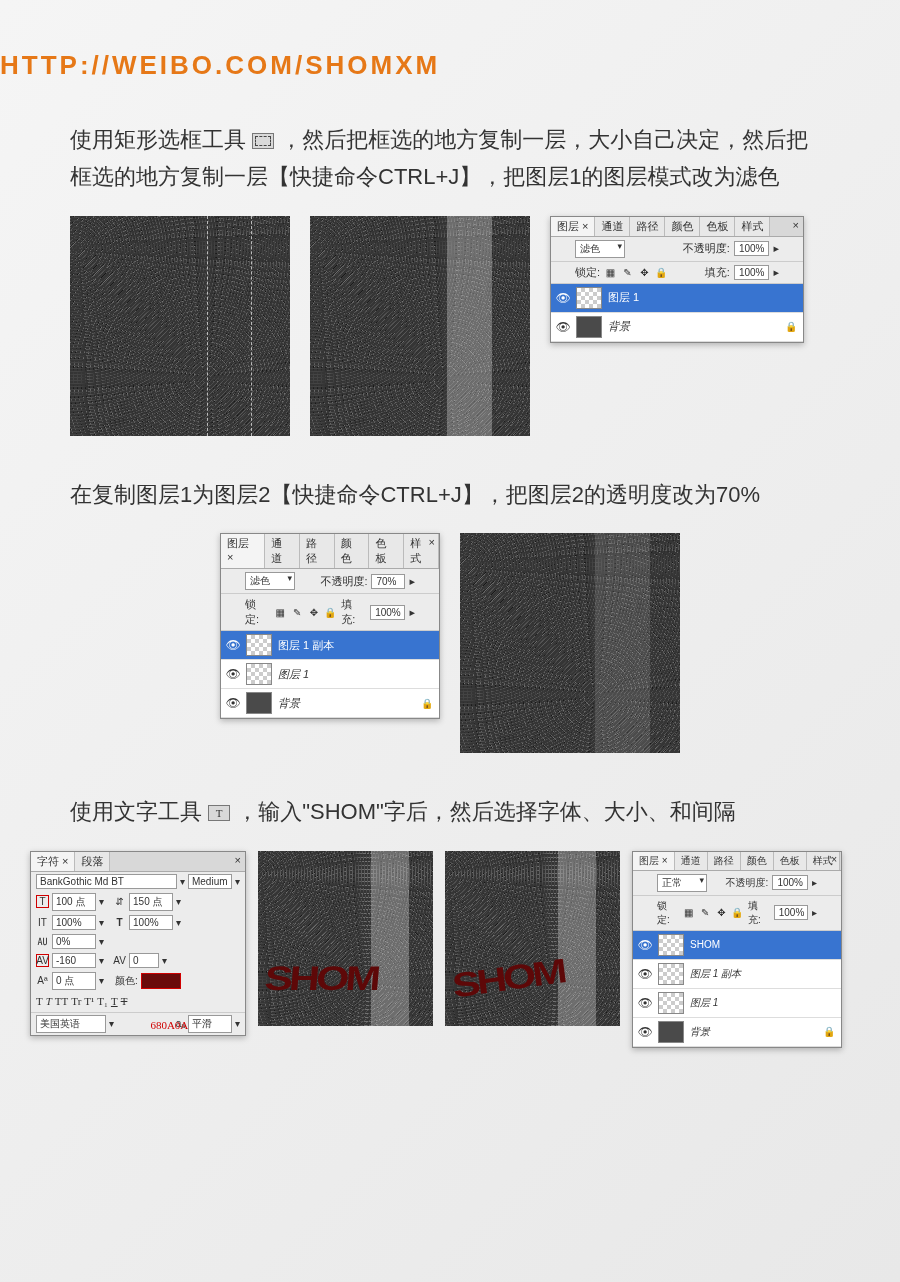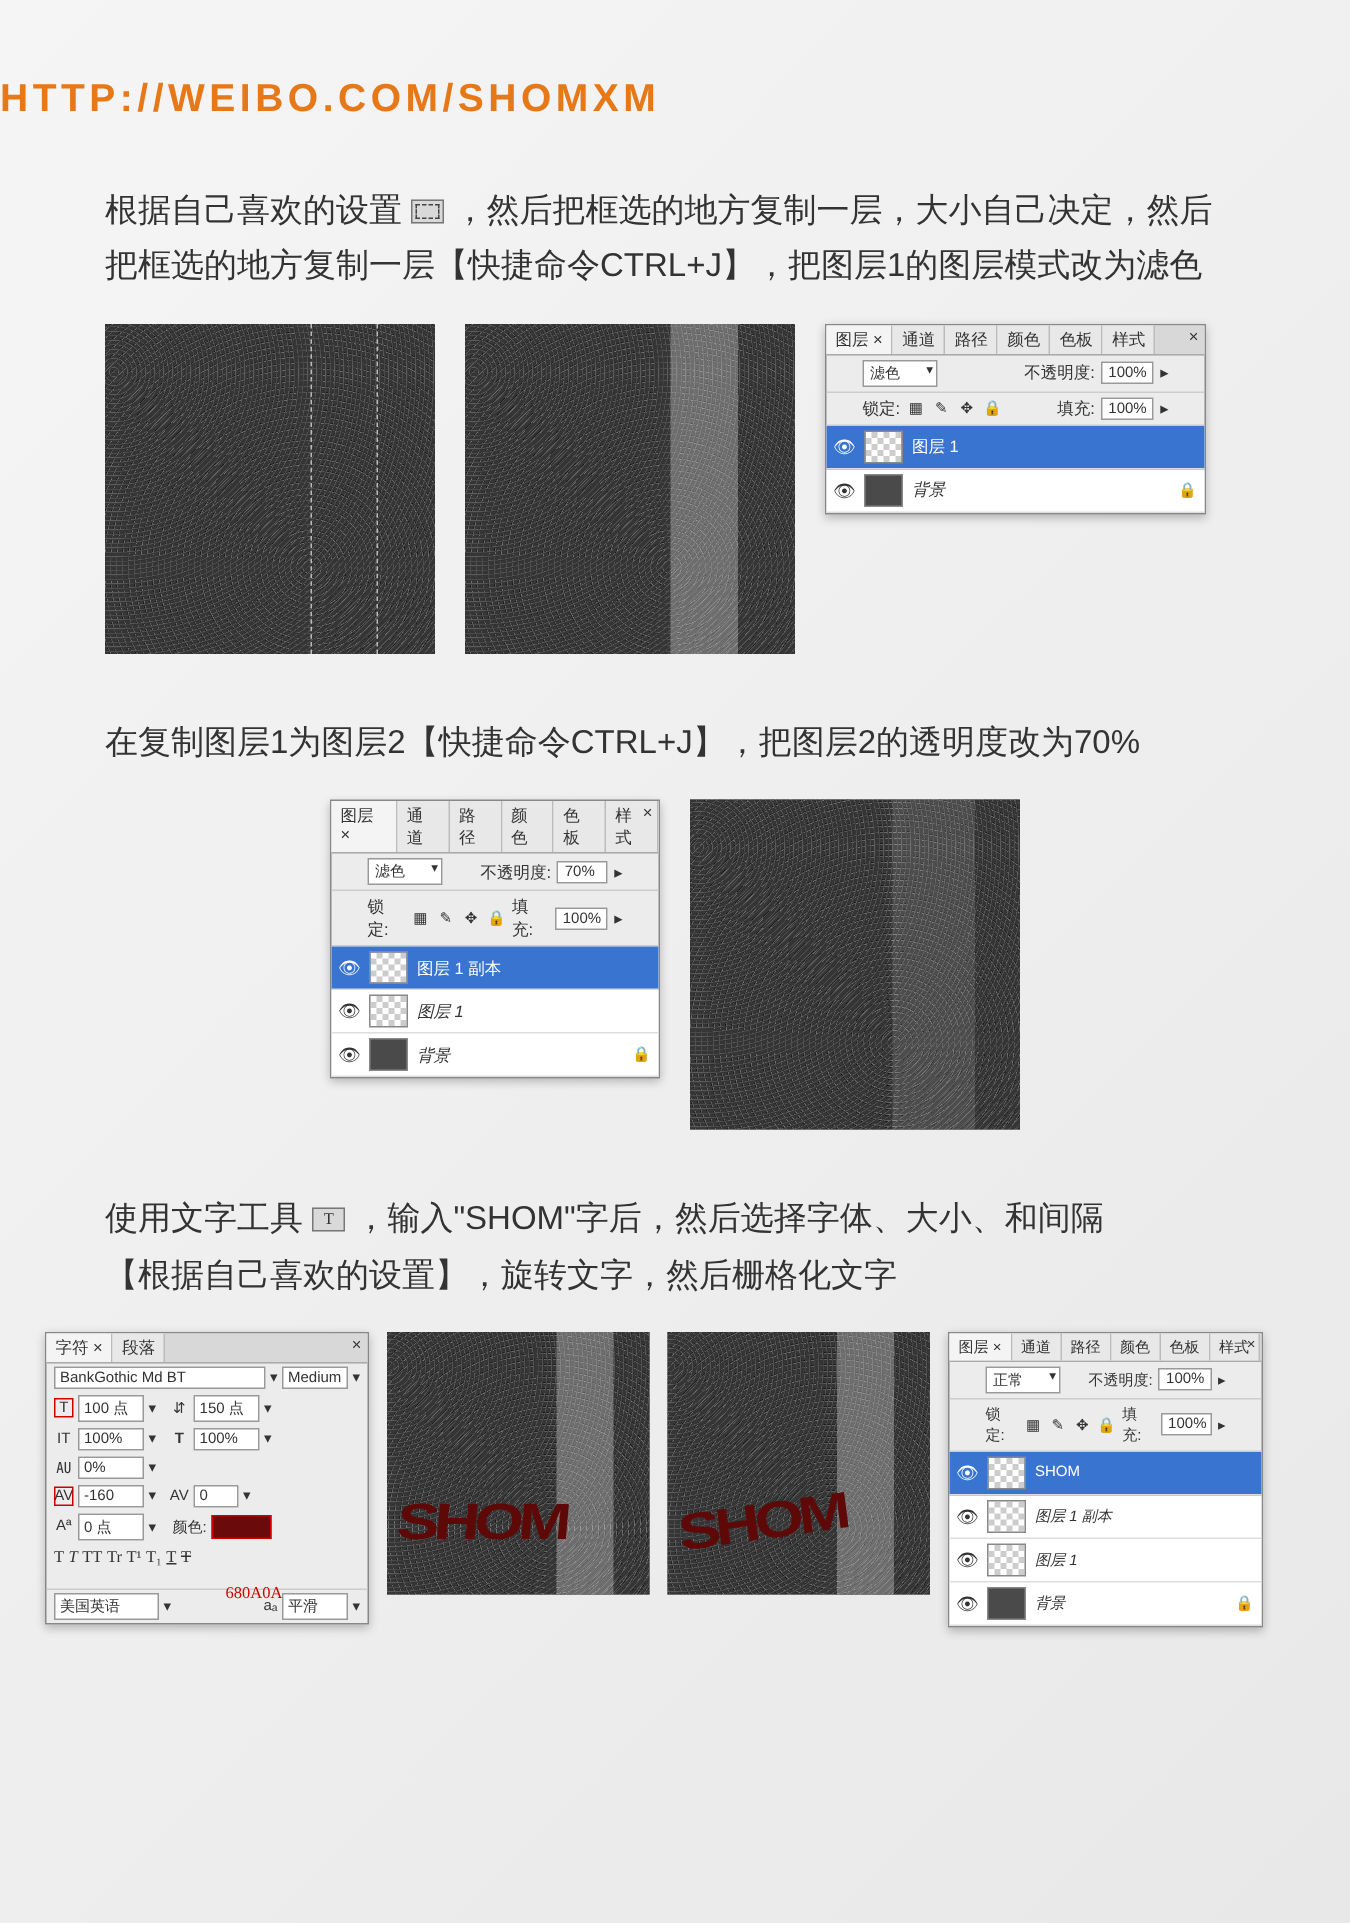--- a/index.html
+++ b/index.html
@@ -60,21 +60,21 @@
 .noise.sm .stripe{right:24px;width:38px}
 
 .row3{display:flex;gap:12px;padding:0 30px;align-items:flex-start}
 </style>
 </head>
 <body>
 
 <div class="header-url">HTTP://WEIBO.COM/SHOMXM</div>
 
 <div class="instr">
-  <span>根据自己喜欢的设置</span>
+  <span>使用矩形选框工具</span>
   <span class="tool-ic"></span>
   <span>，然后把框选的地方复制一层，大小自己决定，然后把框选的地方复制一层【快捷命令CTRL+J】，把图层1的图层模式改为滤色</span>
 </div>
 <div class="row">
   <div class="noise big">
       <div class="marq"></div>
     </div>
   <div class="noise big">
       <div class="stripe s1"></div>
     </div>
@@ -169,21 +169,20 @@
     </div>
   <div class="noise med">
       <div class="stripe s2"></div>
     </div>
 </div>
 
 <div class="instr">
   <span>使用文字工具</span>
   <span class="tool-ic t"></span>
   <span>，输入"SHOM"字后，然后选择字体、大小、和间隔</span><br>
-  <span>【根据自己喜欢的设置】，旋转文字，然后栅格化文字</span>
 </div>
 <div class="row3">
   <div class="panel char-panel" id="charpanel">
       <div class="p-tabs">
         <div class="p-tab active">字符 ×</div>
         <div class="p-tab">段落</div>
         <span class="p-close">×</span>
       </div>
       <div class="crow">
         <span class="cinput" style="flex:1">BankGothic Md BT</span>
@@ -233,21 +232,21 @@
         <span>T</span> 
         <span><i>T</i></span> 
         <span>TT</span> 
         <span>Tr</span> 
         <span>T¹</span> 
         <span>T₁</span> 
         <span><u>T</u></span> 
         <span><s>T</s></span>
         <span class="color-hex">680A0A</span>
       </div>
-      <div class="crow" style="border-top:1px solid #ccc;margin-top:12px">
+      <div class="crow" style="border-top:1px solid #ccc;margin-top:2px">
         <span class="cinput" style="min-width:70px">美国英语</span>
         <span>▾</span>
         <span style="margin-left:auto">aₐ</span>
         <span class="cinput">平滑</span>
         <span>▾</span>
       </div>
     </div>
   <div class="noise sm">
     <div class="stripe"></div>
     <div class="shom-txt">SHOM</div>

